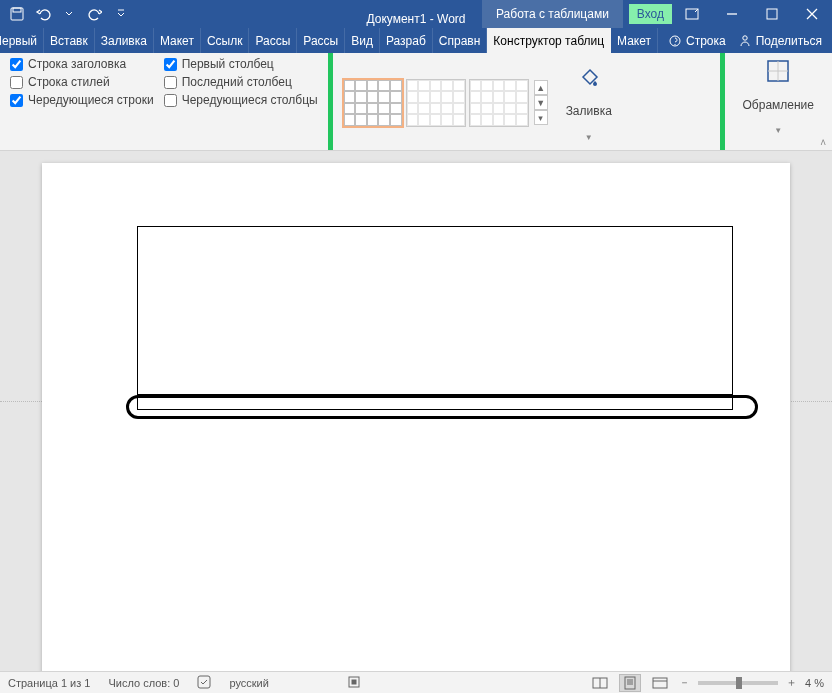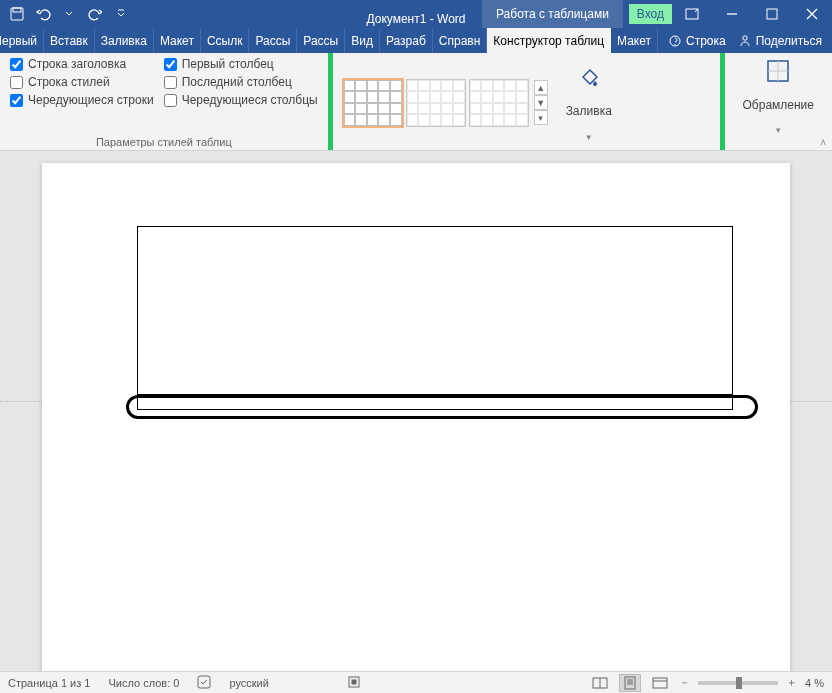--- a/index.html
+++ b/index.html
@@ -179,21 +179,20 @@
         <label class="chk">
             <input type="checkbox" style="">
             <span>Последний столбец</span>
           </label>
         <label class="chk">
             <input type="checkbox" style="">
             <span>Чередующиеся столбцы</span>
           </label>
       </div>
     </div>
-    <div class="group-title">Параметры стилей таблиц</div>
   </div>
 
   <div class="group" style="flex:1">
     <div class="group-body" style="align-items:center">
       <div class="styles-gal">
         <div class="style-thumb filled sel">
           <div class="sr">
               <div class="sc"></div>
               <div class="sc"></div>
               <div class="sc"></div>

